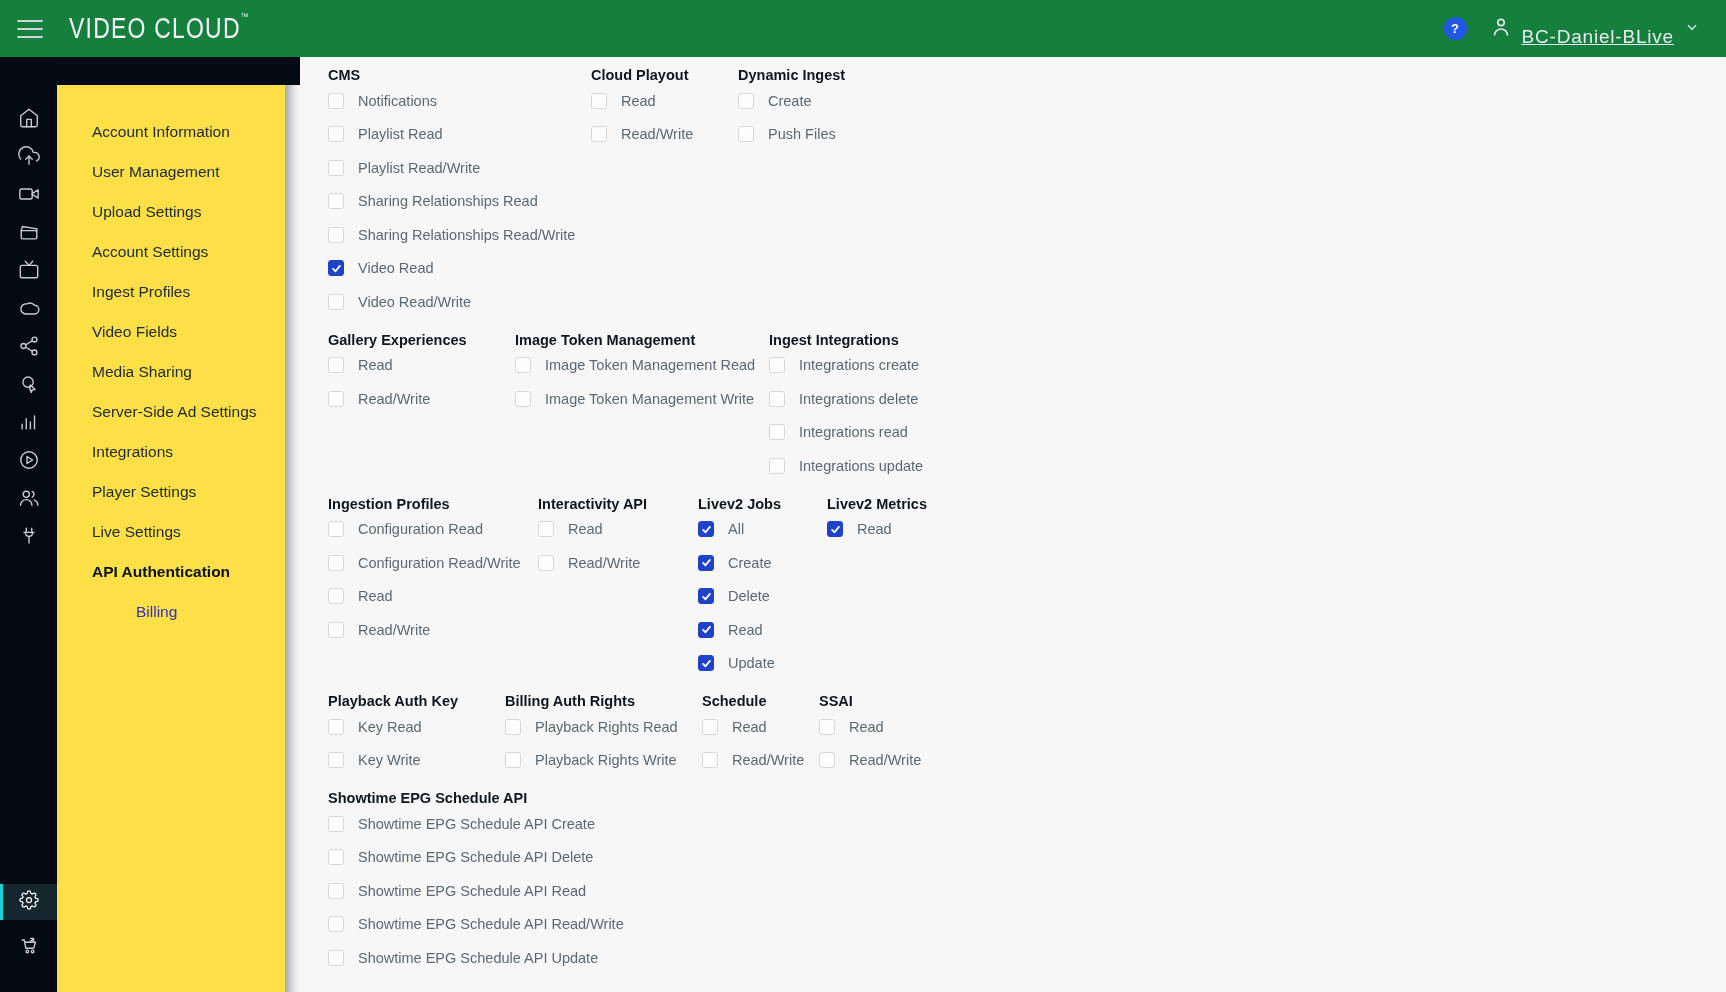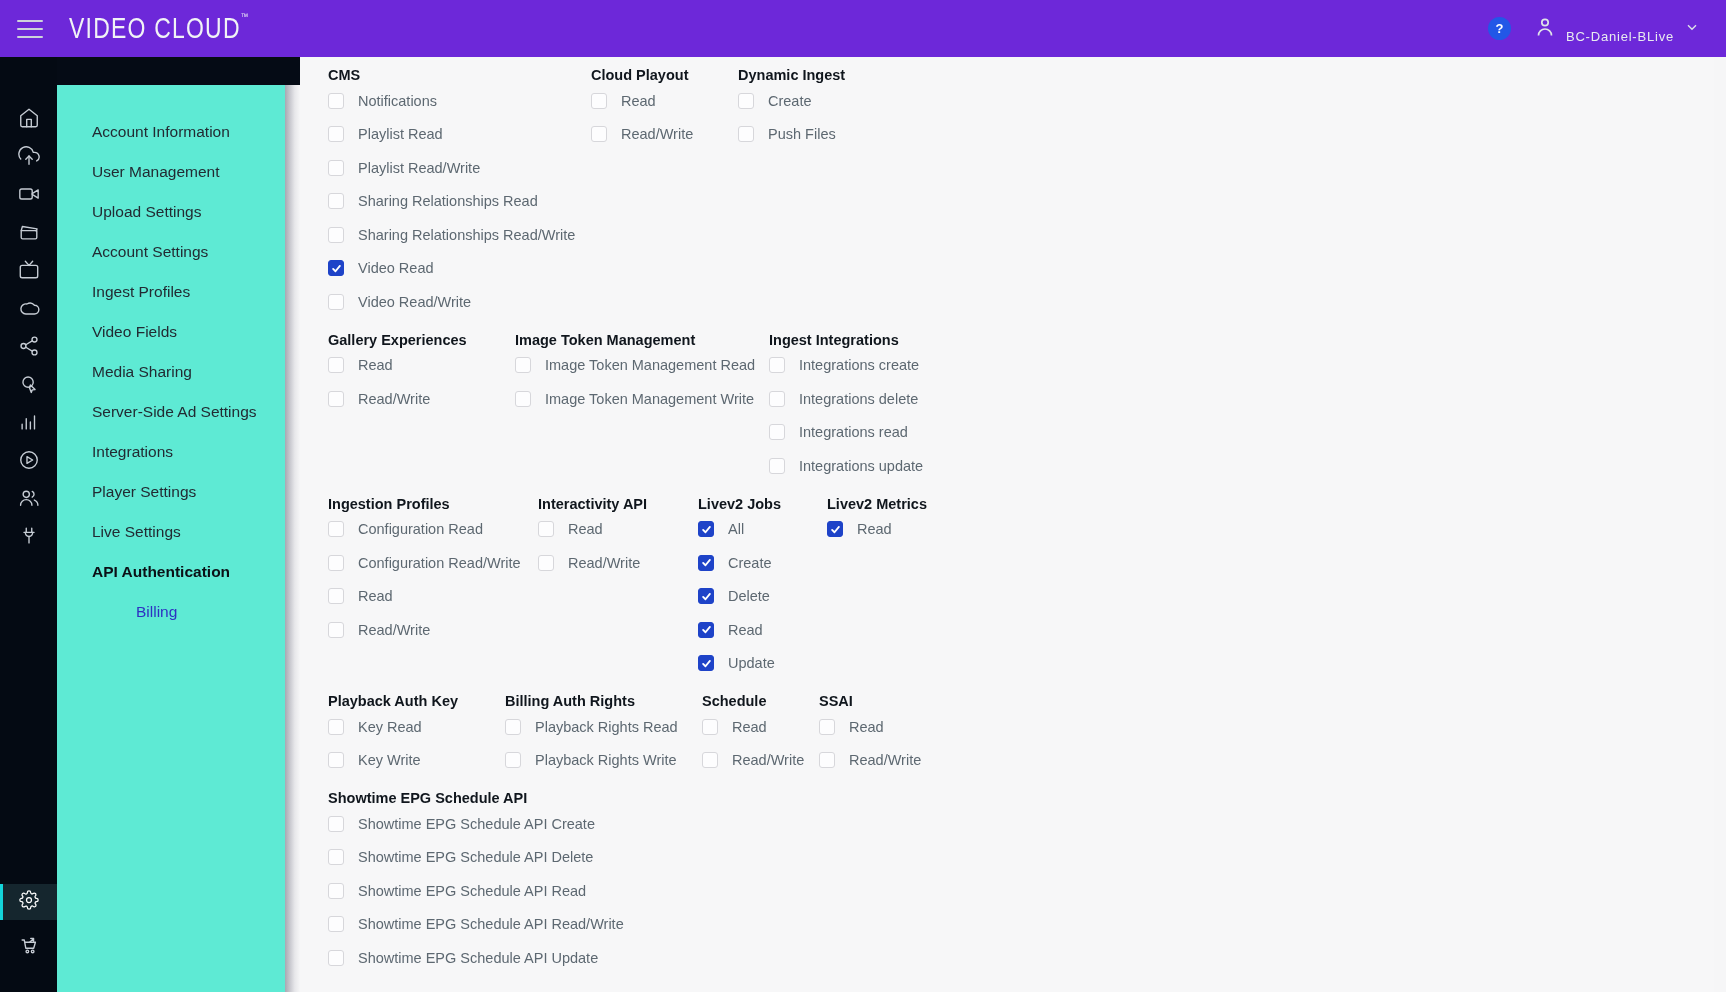--- a/index.html
+++ b/index.html
@@ -1,49 +1,49 @@
 <!DOCTYPE html>
 <html><head>
 <meta charset="utf-8">
 <style>
   * { margin:0; padding:0; box-sizing:border-box; }
   html,body { width:1726px; height:992px; overflow:hidden;
     font-family:"Liberation Sans", sans-serif; background:#f6f6f7; }
 
   
   .topbar { position:absolute; left:0; top:0; width:1726px; height:57px;
-    background:#6d28d9; display:flex; align-items:center; z-index:30; }
+    background:#15803d; display:flex; align-items:center; z-index:30; }
   .hamburger { width:26px; height:18px; margin-left:17px; display:flex; flex-direction:column;
     justify-content:space-between; cursor:pointer; }
   .hamburger div { height:2px; width:26px; background:#cdd3da; border-radius:1px; }
   .logo { margin-left:26px; color:#f1f3f6; font-size:28px; font-weight:400;
     letter-spacing:1.5px; transform:scaleX(0.82) scaleY(1.04); transform-origin:left center;
     white-space:nowrap; }
   .logo sup { font-size:9px; letter-spacing:0; vertical-align:18px; }
   .topbar-spacer { flex:1; }
   .help-btn { width:23px; height:23px; border-radius:50%; background:#2257e7; color:#fff;
     font-size:13px; font-weight:700; display:flex; align-items:center; justify-content:center;
     cursor:pointer; margin-right:22px; }
   .user-menu { display:flex; align-items:center; margin-right:26px; cursor:pointer; color:#e8ebef; }
   .user-menu svg { stroke:#dfe3e8; }
-  .username { font-size:13px; letter-spacing:0.8px; margin:16px 10px 0 9px; }
+  .username { font-size:19px; letter-spacing:0.8px; margin:16px 10px 0 9px;text-decoration:underline; }
 
   
   .rail { position:absolute; left:0; top:57px; width:57px; height:935px; background:#040a13; z-index:20; }
   .rail-list { padding-top:44px; display:flex; flex-direction:column; }
   .rail-item { height:38px; display:flex; align-items:center; justify-content:center;
     color:#c6ccd4; cursor:pointer; }
   .rail-bottom { position:absolute; bottom:0; left:0; width:57px; padding-bottom:26px; }
   .rail-item.active { height:36px; background:#15262e; border-left:3px solid #14d4da;
     color:#ffffff; margin-bottom:8px; }
   .rail-item.active svg { margin-left:-3px; }
 
   
   .sidebar { position:absolute; left:57px; top:57px; width:228px; height:935px;
-    background:#5eead4; z-index:10; padding-top:55px; }
+    background:#fde047; z-index:10; padding-top:55px; }
   .side-item { height:40px; line-height:40px; padding-left:35px; font-size:15.5px;
     color:#222b33; cursor:pointer; white-space:nowrap; }
   .side-item.active { font-weight:700; color:#0b1016; }
   .side-item.link { color:#2e31c2;margin-left:44px; }
   .divider { position:absolute; left:285px; top:57px; width:15px; height:935px; z-index:9;
     background:linear-gradient(to right,#a8a8b2 0%,#e7e7ea 65%,#f6f6f7 100%); }
   .band { position:absolute; left:57px; top:57px; width:243px; height:28px;
     background:#050b15; z-index:15; }
 
   

